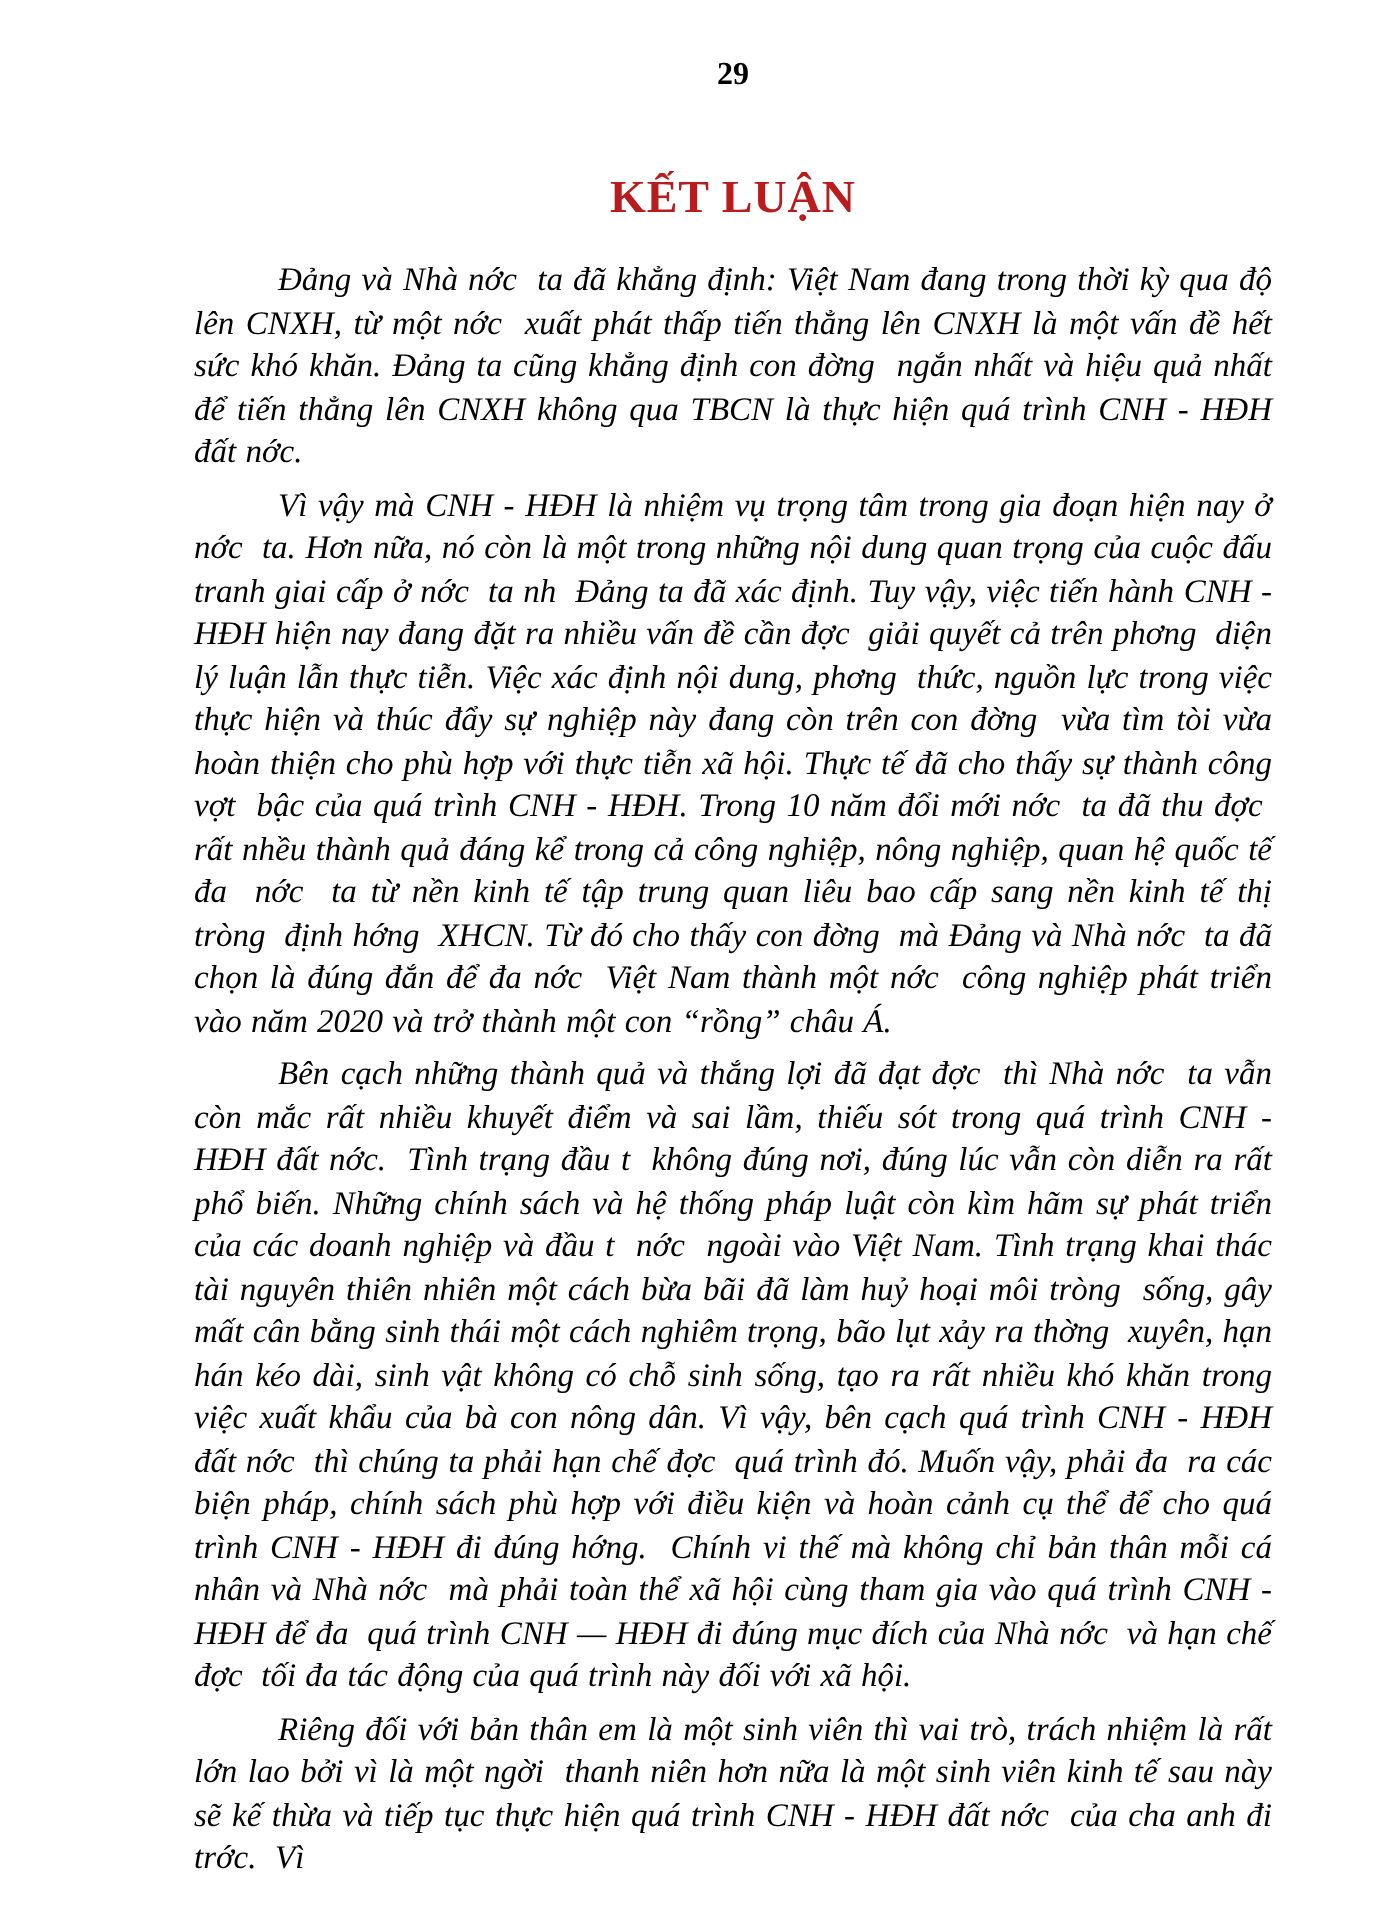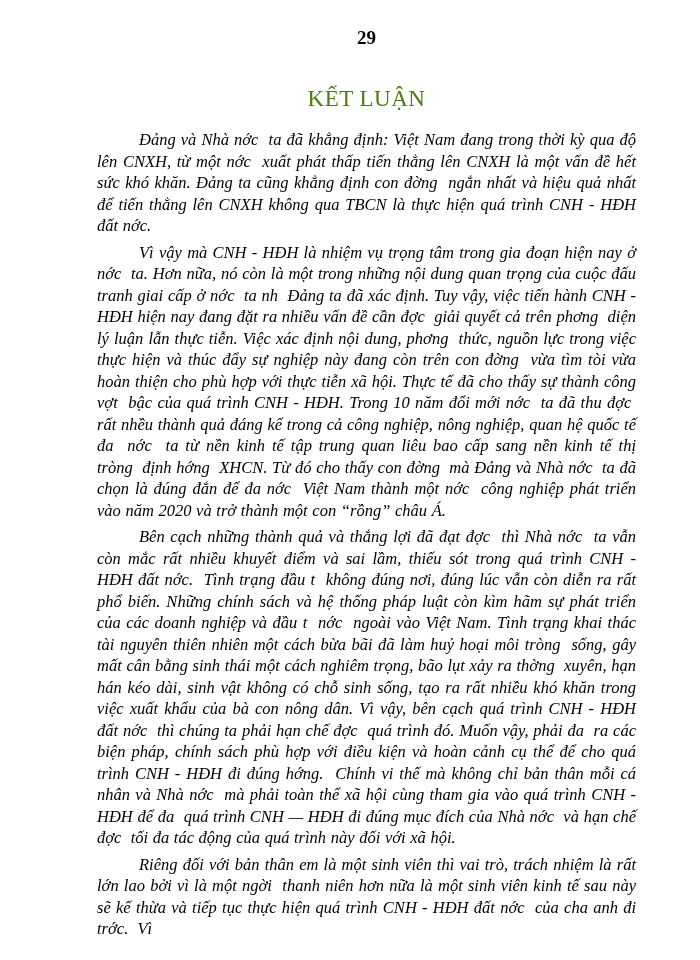--- a/index.html
+++ b/index.html
@@ -12,34 +12,34 @@
     margin: 0 auto;
     background: #ffffff;
     color: #000000;
     font-family: "Liberation Serif", "DejaVu Serif", serif;
     padding: 28px 64px 20px 97px; 
     overflow: hidden;
   }
 
   .page-number {
     text-align: center;
-    font-size: 19px;
+    font-size: 16px;
     font-weight: bold;
     line-height: 20px;
     color: #000000;
   }
 
   .doc-title {
     margin: 36px 0 15px 0;
     text-align: center;
     font-size: 23px;
-    font-weight: normal;
+    font-weight: bold;
     letter-spacing: 0.5px;
     line-height: 30px;
-    color: #4d7c0f;
+    color: #b91c1c;
   }
 
   .body-text p {
     margin: 0 0 5px 0;
     font-size: 16.5px;
     line-height: 21.5px;
     text-align: justify;
     text-indent: 42px;
     color: #000000;
     word-spacing: 0.5px;

